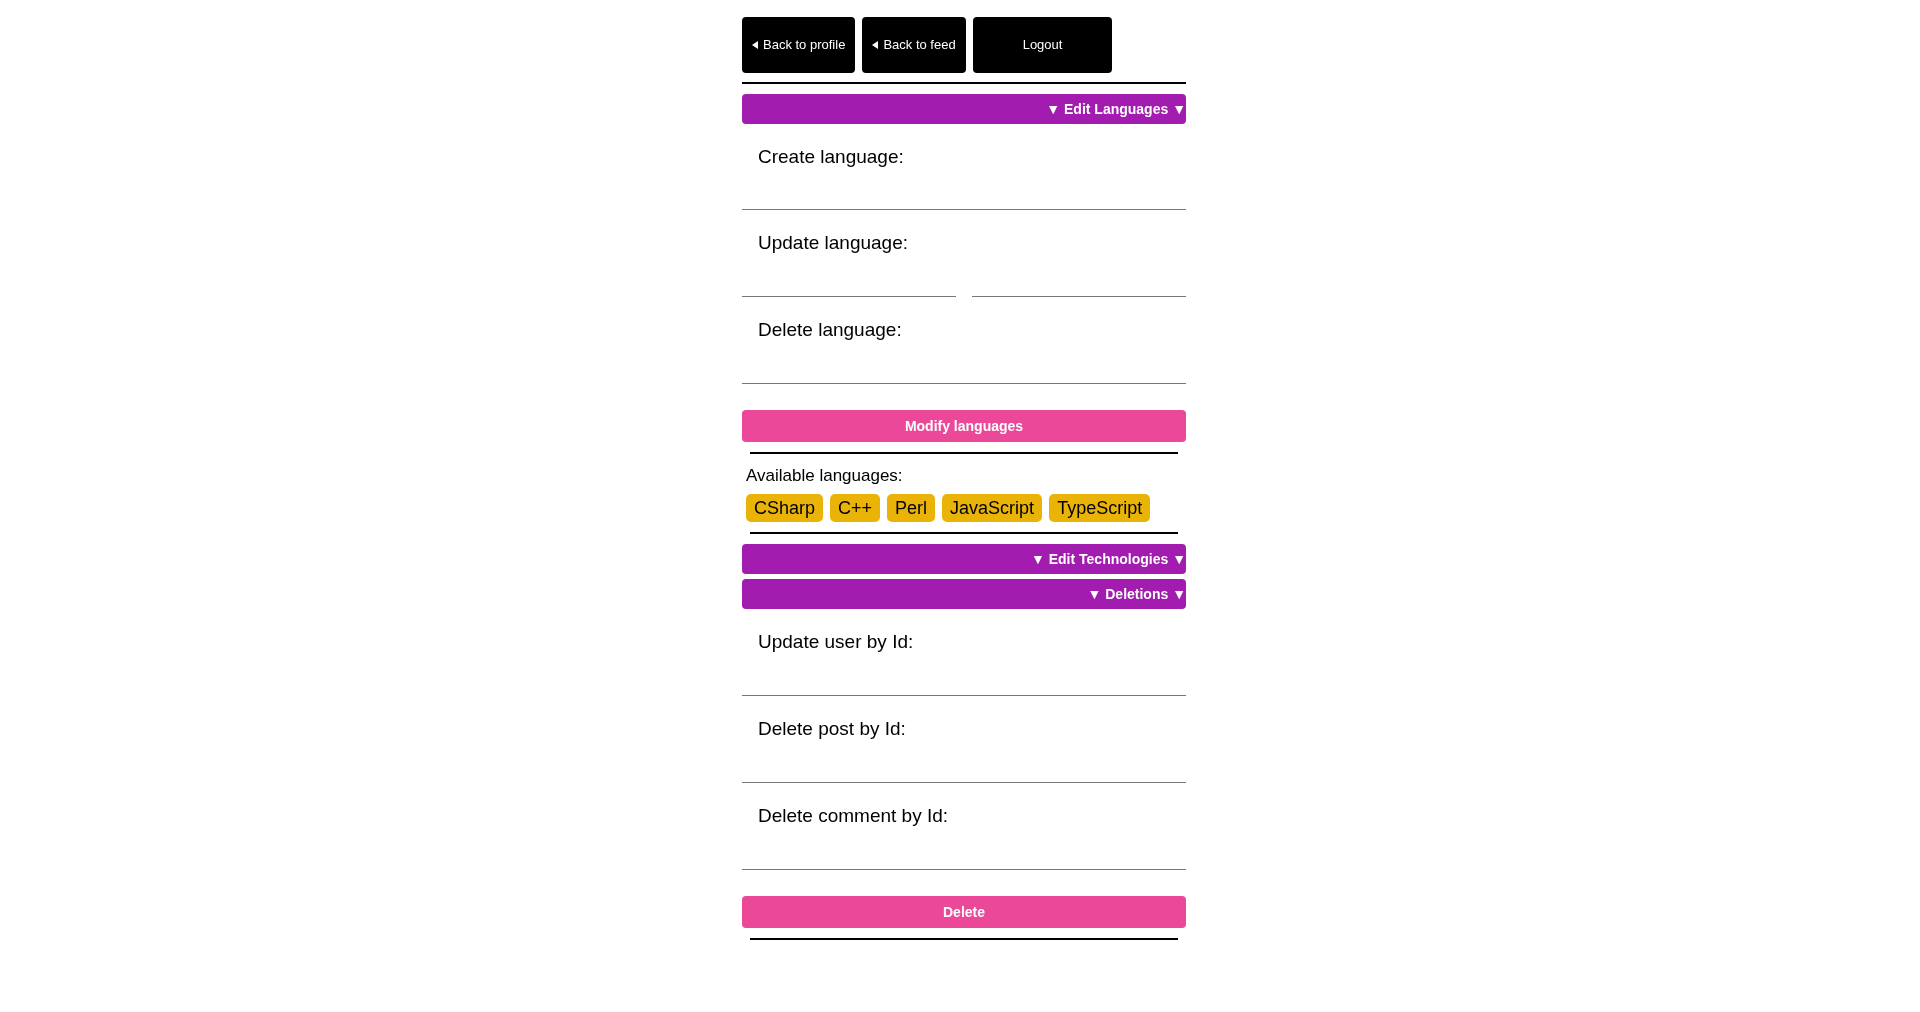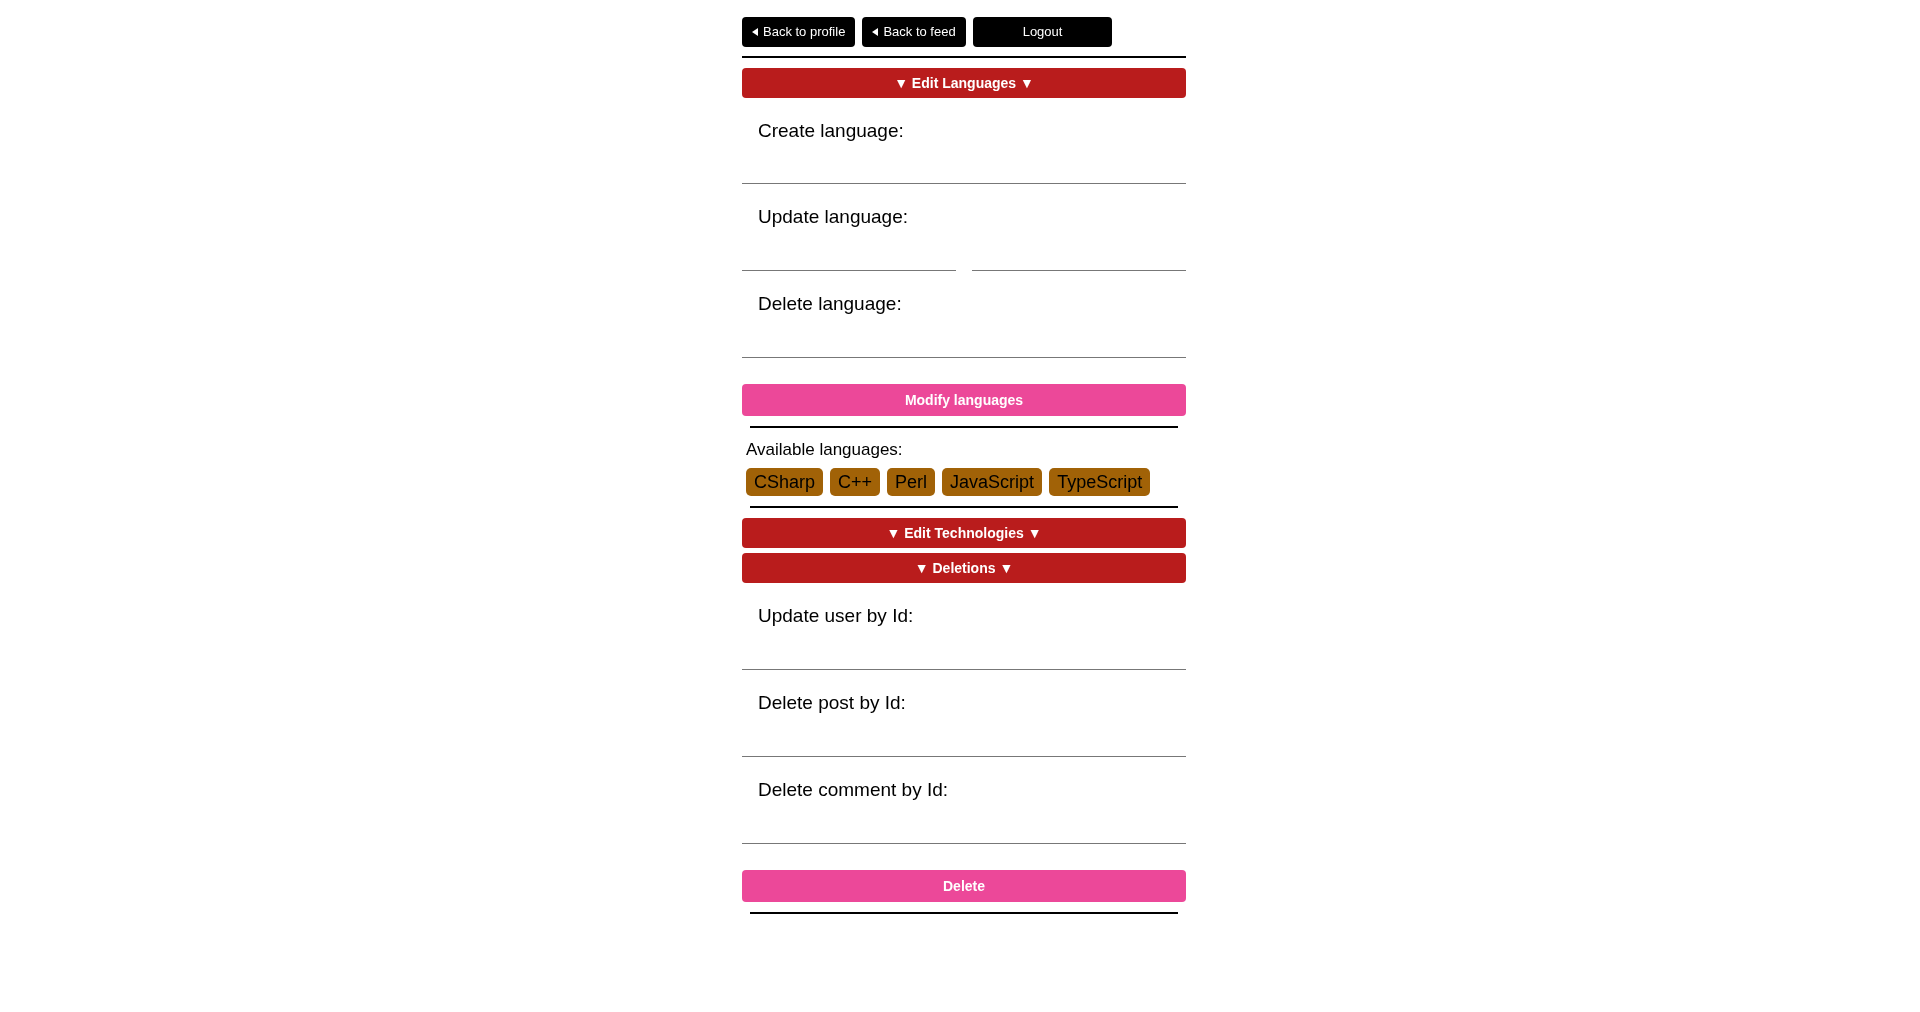--- a/index.html
+++ b/index.html
@@ -32,21 +32,21 @@
     justify-content: flex-start;
     padding-top: 17px;
   }
   .btn-black {
     background: #000000;
     color: #ffffff;
     border: none;
     border-radius: 4px;
     font-family: "Liberation Sans", sans-serif;
     font-size: 13px;
-    padding: 7px 10px;
+    padding: 20px 10px;
     cursor: pointer;
     line-height: 1.2;
     text-align: center;
   }
   .btn-back {
     display: inline-flex;
     align-items: center;
     gap: 5px;
   }
   .tri-left {
@@ -63,30 +63,31 @@
   .rule {
     border: none;
     border-top: 2px solid #000000;
     margin: 9px 0 10px 0;
     width: 100%;
   }
 
   .section-bar {
     display: block;
     width: 100%;
-    background: #b91c1c;
+    background: #a21caf;
     color: #ffffff;
     border: none;
     border-radius: 4px;
     font-size: 14px;
     font-weight: bold;
     padding: 7px 0;
     margin: 0 0 0 0;
     cursor: pointer;
     font-family: "Liberation Sans", sans-serif;
+    text-align: right;
   }
 
   .field-label {
     font-size: 19px;
     color: #000000;
     margin: 22px 0 0 16px;
     line-height: 1.2;
   }
 
   .underline-input {
@@ -134,21 +135,21 @@
     margin: 12px 0 0 4px;
   }
   .tags {
     display: flex;
     flex-wrap: wrap;
     gap: 7px;
     margin-top: 8px;
     padding-left: 4px;
   }
   .tag {
-    background: #a16207;
+    background: #eab308;
     color: #000000;
     border-radius: 5px;
     font-size: 18px;
     padding: 2px 8px;
     line-height: 1.35;
     cursor: pointer;
   }
 
   .inner-rule {
     border: none;

